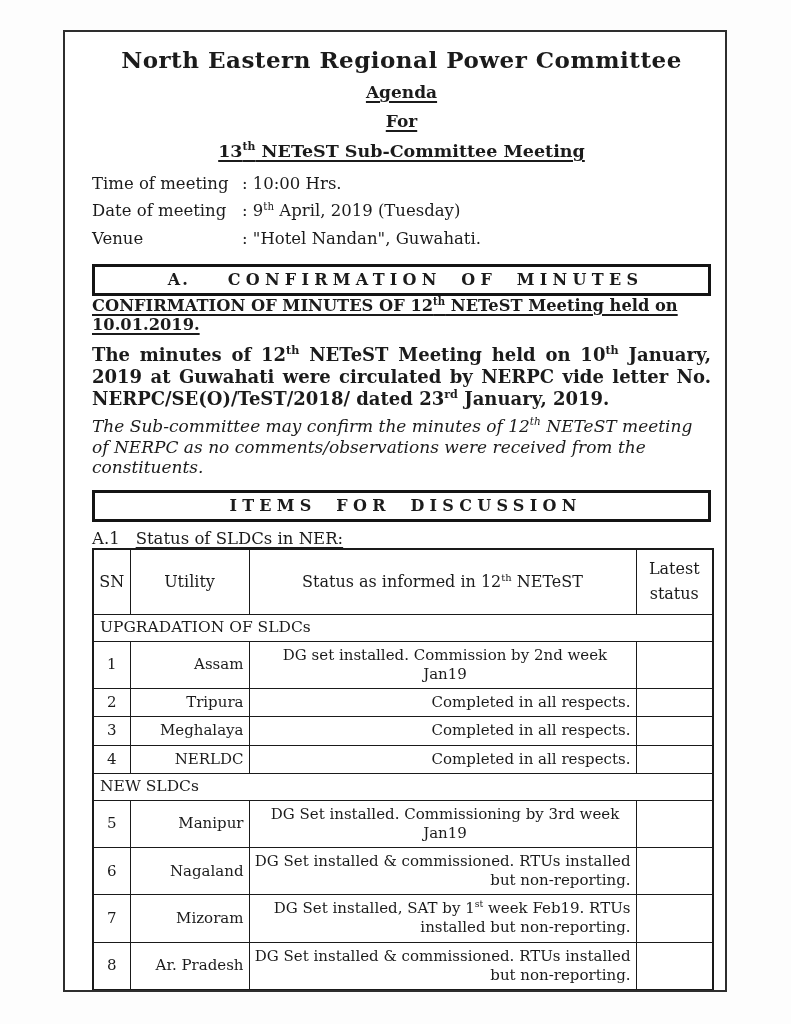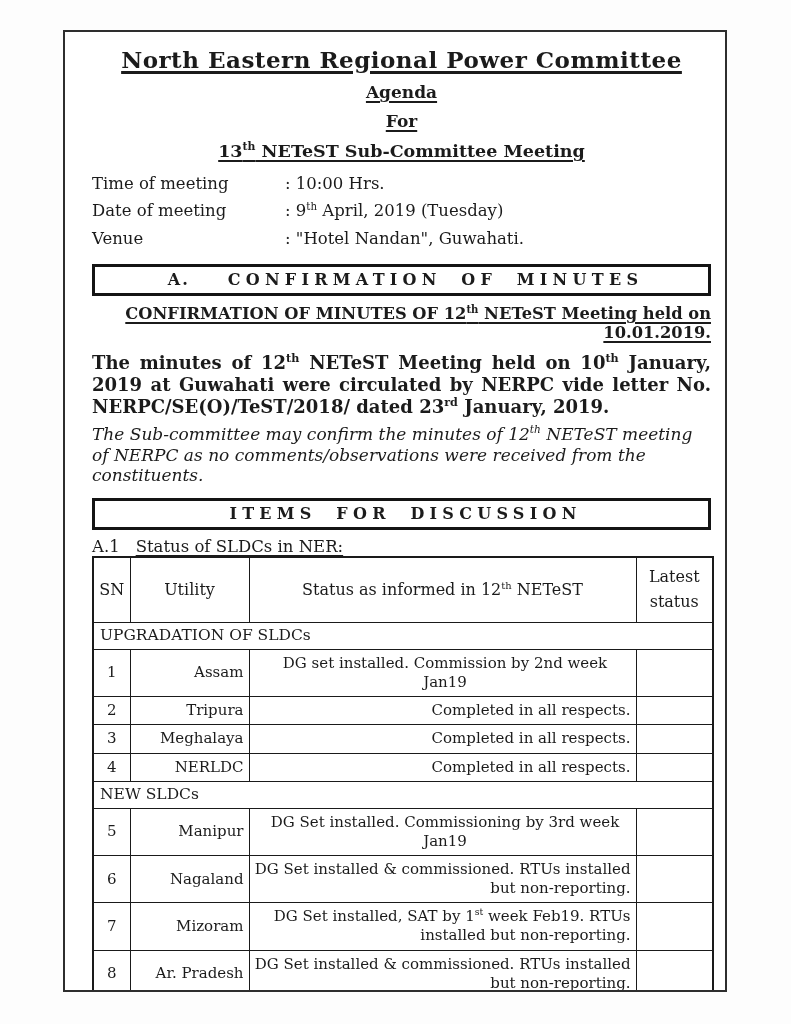--- a/index.html
+++ b/index.html
@@ -18,56 +18,54 @@
     border: 2px solid #2e2e2e;
     background: #ffffff;
     padding: 8px 14px 6px 27px;
     overflow: hidden;
   }
   .doc-title {
     margin-top: 6px;
     text-align: center;
     font-size: 23px;
     font-weight: bold;
-    text-decoration: underline;
     text-decoration-thickness: 2.5px;
     text-underline-offset: 3px;
     letter-spacing: 0.5px;
   }
   .doc-sub {
     text-align: center;
     font-size: 17px;
     font-weight: bold;
     margin-top: 9px;
     text-decoration: underline;
     text-decoration-thickness: 1.8px;
     text-underline-offset: 3px;
   }
   .doc-sub.meeting { font-size: 17.5px; margin-top: 10px; }
   sup { font-size: 0.62em; vertical-align: super; line-height: 0; }
 
   .details { margin-top: 12px; }
-  .details-row { display: flex; margin: 5px 0; font-size: 16.5px; line-height: 1.35; gap: 43px; }
+  .details-row { display: flex; margin: 5px 0; font-size: 16.5px; line-height: 1.35; }
   .details-label { width: 150px; flex: 0 0 150px; }
   .details-value { flex: 1; }
 
   .ruled-box {
     border: 3px solid #141414;
     margin-top: 14px;
     padding: 3px 0 4px 8px;
     text-align: center;
     font-weight: bold;
     font-size: 16px;
   }
   .ruled-box .box-label { letter-spacing: 2px; margin-right: 38px; }
   .ruled-box .box-title { letter-spacing: 0.33em; word-spacing: 0.55em; }
 
   .minutes-heading {
-    margin-top: 8px;
-    text-align: right;
+    text-align: left;
     font-size: 16.3px;
     font-weight: bold;
     text-decoration: underline;
     text-decoration-thickness: 1.8px;
     text-underline-offset: 3px;
   }
   .para-bold {
     margin-top: 10px;
     font-size: 18px;
     font-weight: bold;

